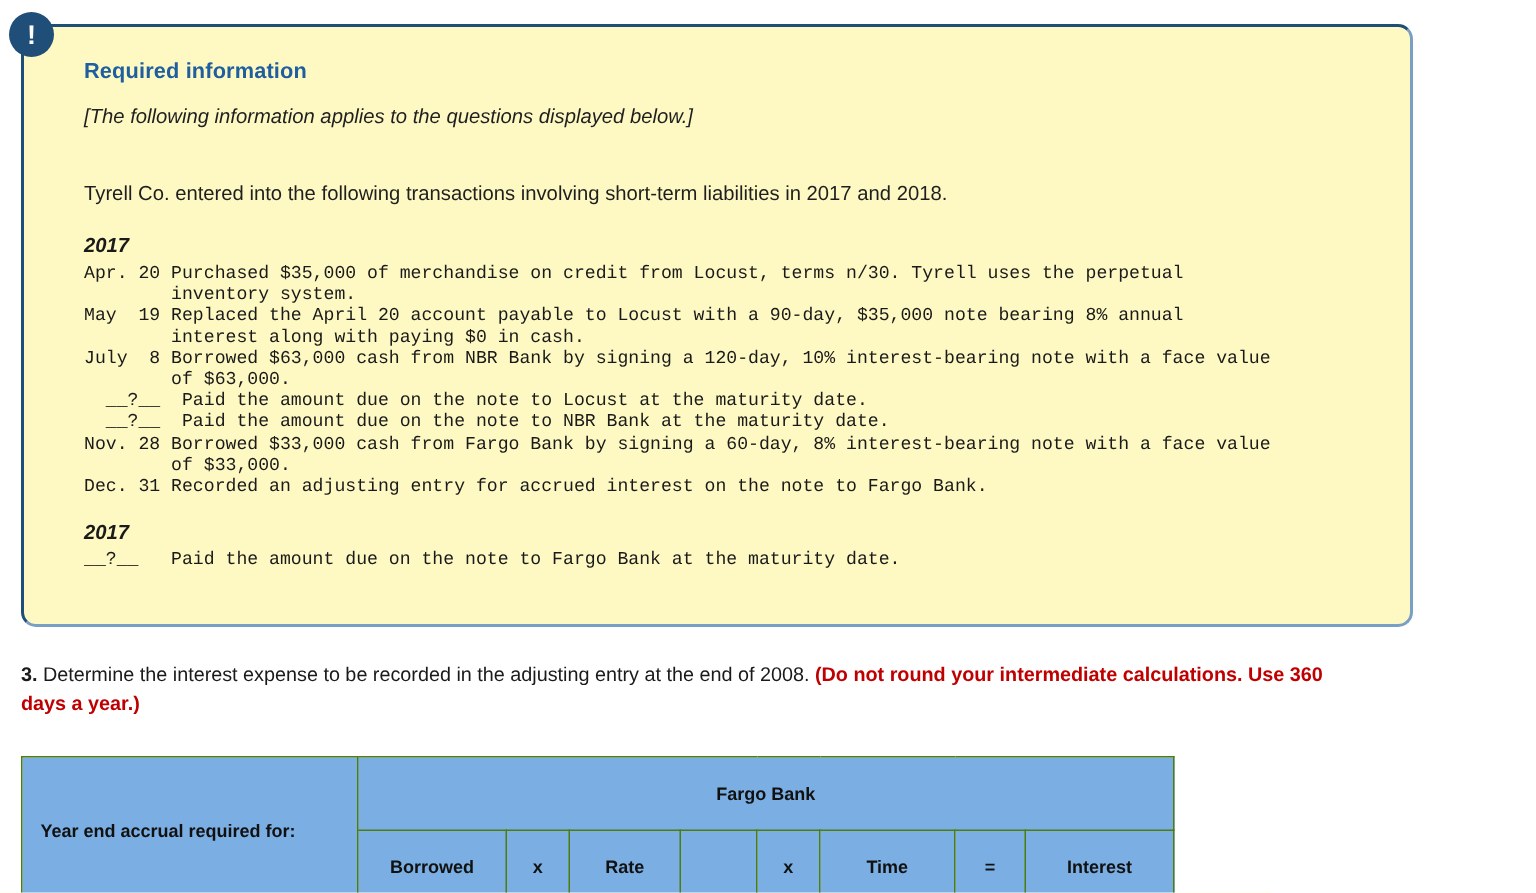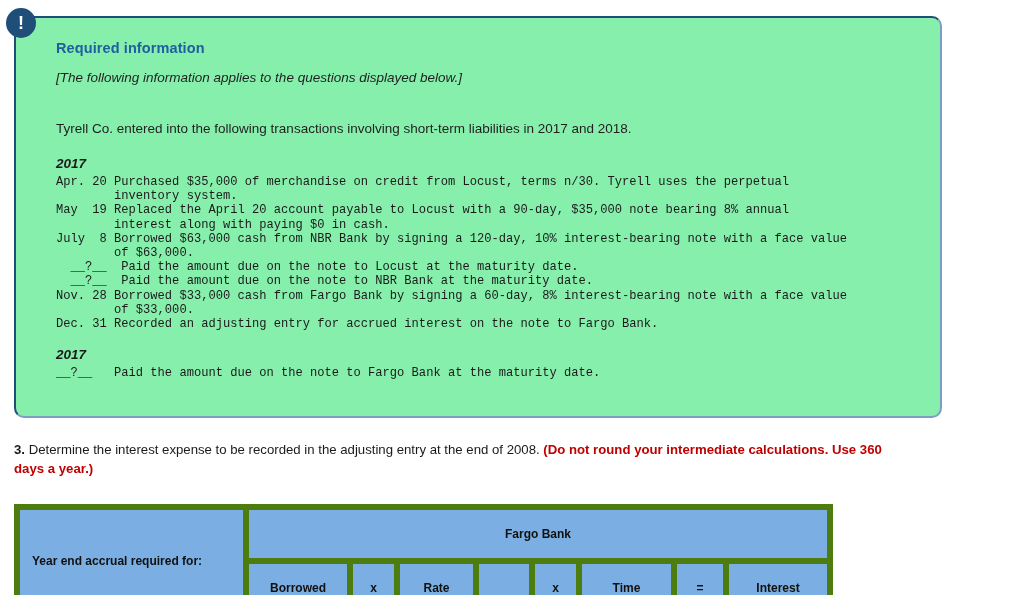--- a/index.html
+++ b/index.html
@@ -21,21 +21,21 @@
     position: absolute;
     left: 14px;
     top: 16px;
     width: 928px;
     height: 402px;
     box-sizing: border-box;
     border: 2px solid #1f4e79;
     border-right-color: #7a9fc4;
     border-bottom-color: #7a9fc4;
     border-radius: 10px;
-    background: #86efac;
+    background: #fef9c3;
   }
   #alert-icon {
     position: absolute;
     left: 6px;
     top: 8px;
     width: 30px;
     height: 30px;
     border-radius: 50%;
     background: #1f4e79;
     z-index: 5;
@@ -108,21 +108,21 @@
   
   #acct-table {
     position: absolute;
     left: 14px;
     top: 504px;
     border-collapse: collapse;
     font-size: 12px;
     table-layout: fixed;
   }
   #acct-table td, #acct-table th {
-    border: 6px solid #4d7c0f;
+    border: 1px solid #4d7c0f;
     padding: 12px;
     margin: 0;
   }
   .hdr {
     background: #7BAFE3;
     font-weight: bold;
     text-align: center;
     color: #111111;
     font-size: 12px;
     height: 24px;

